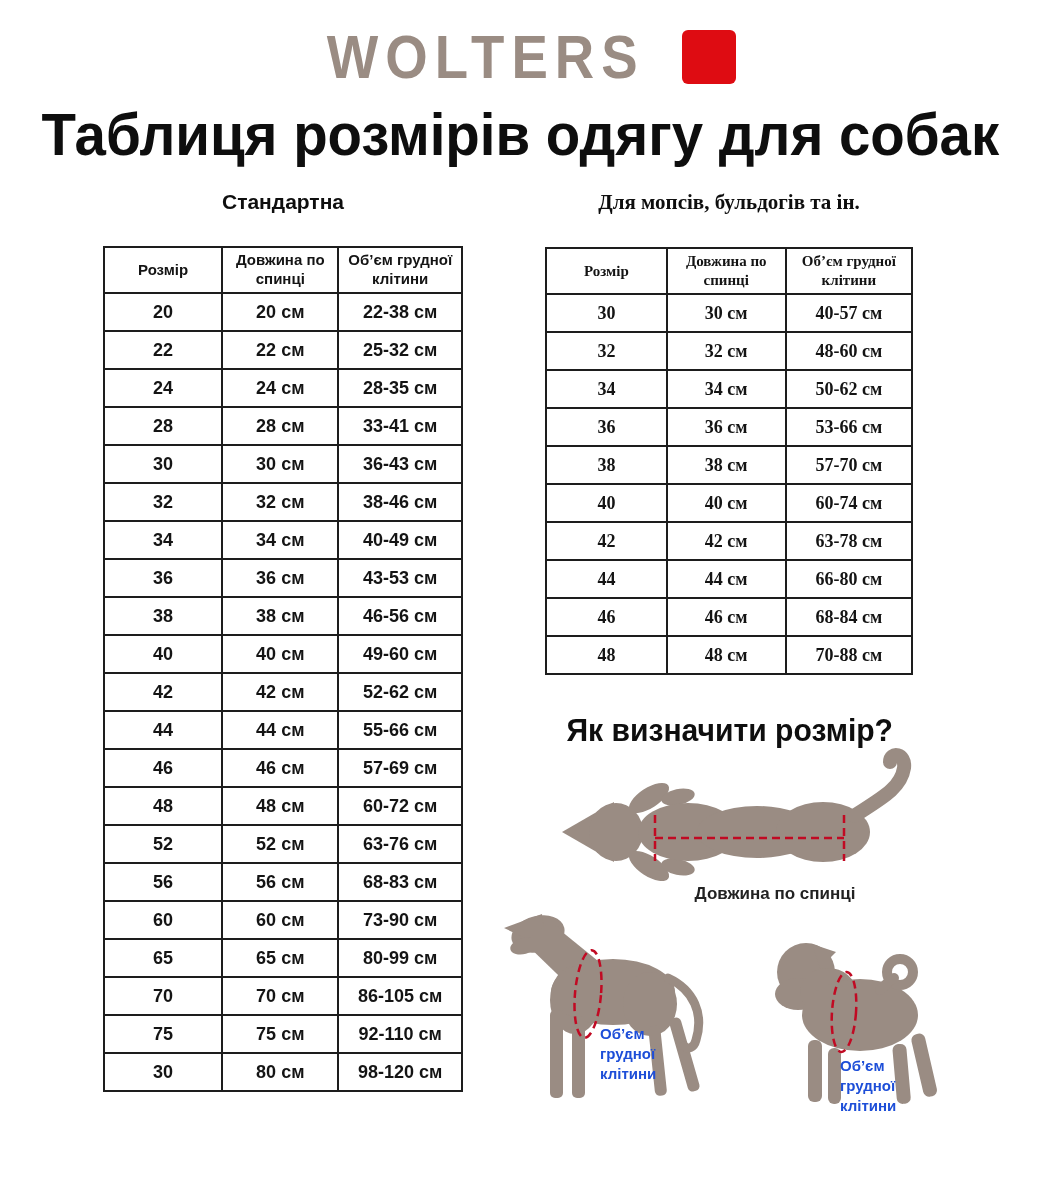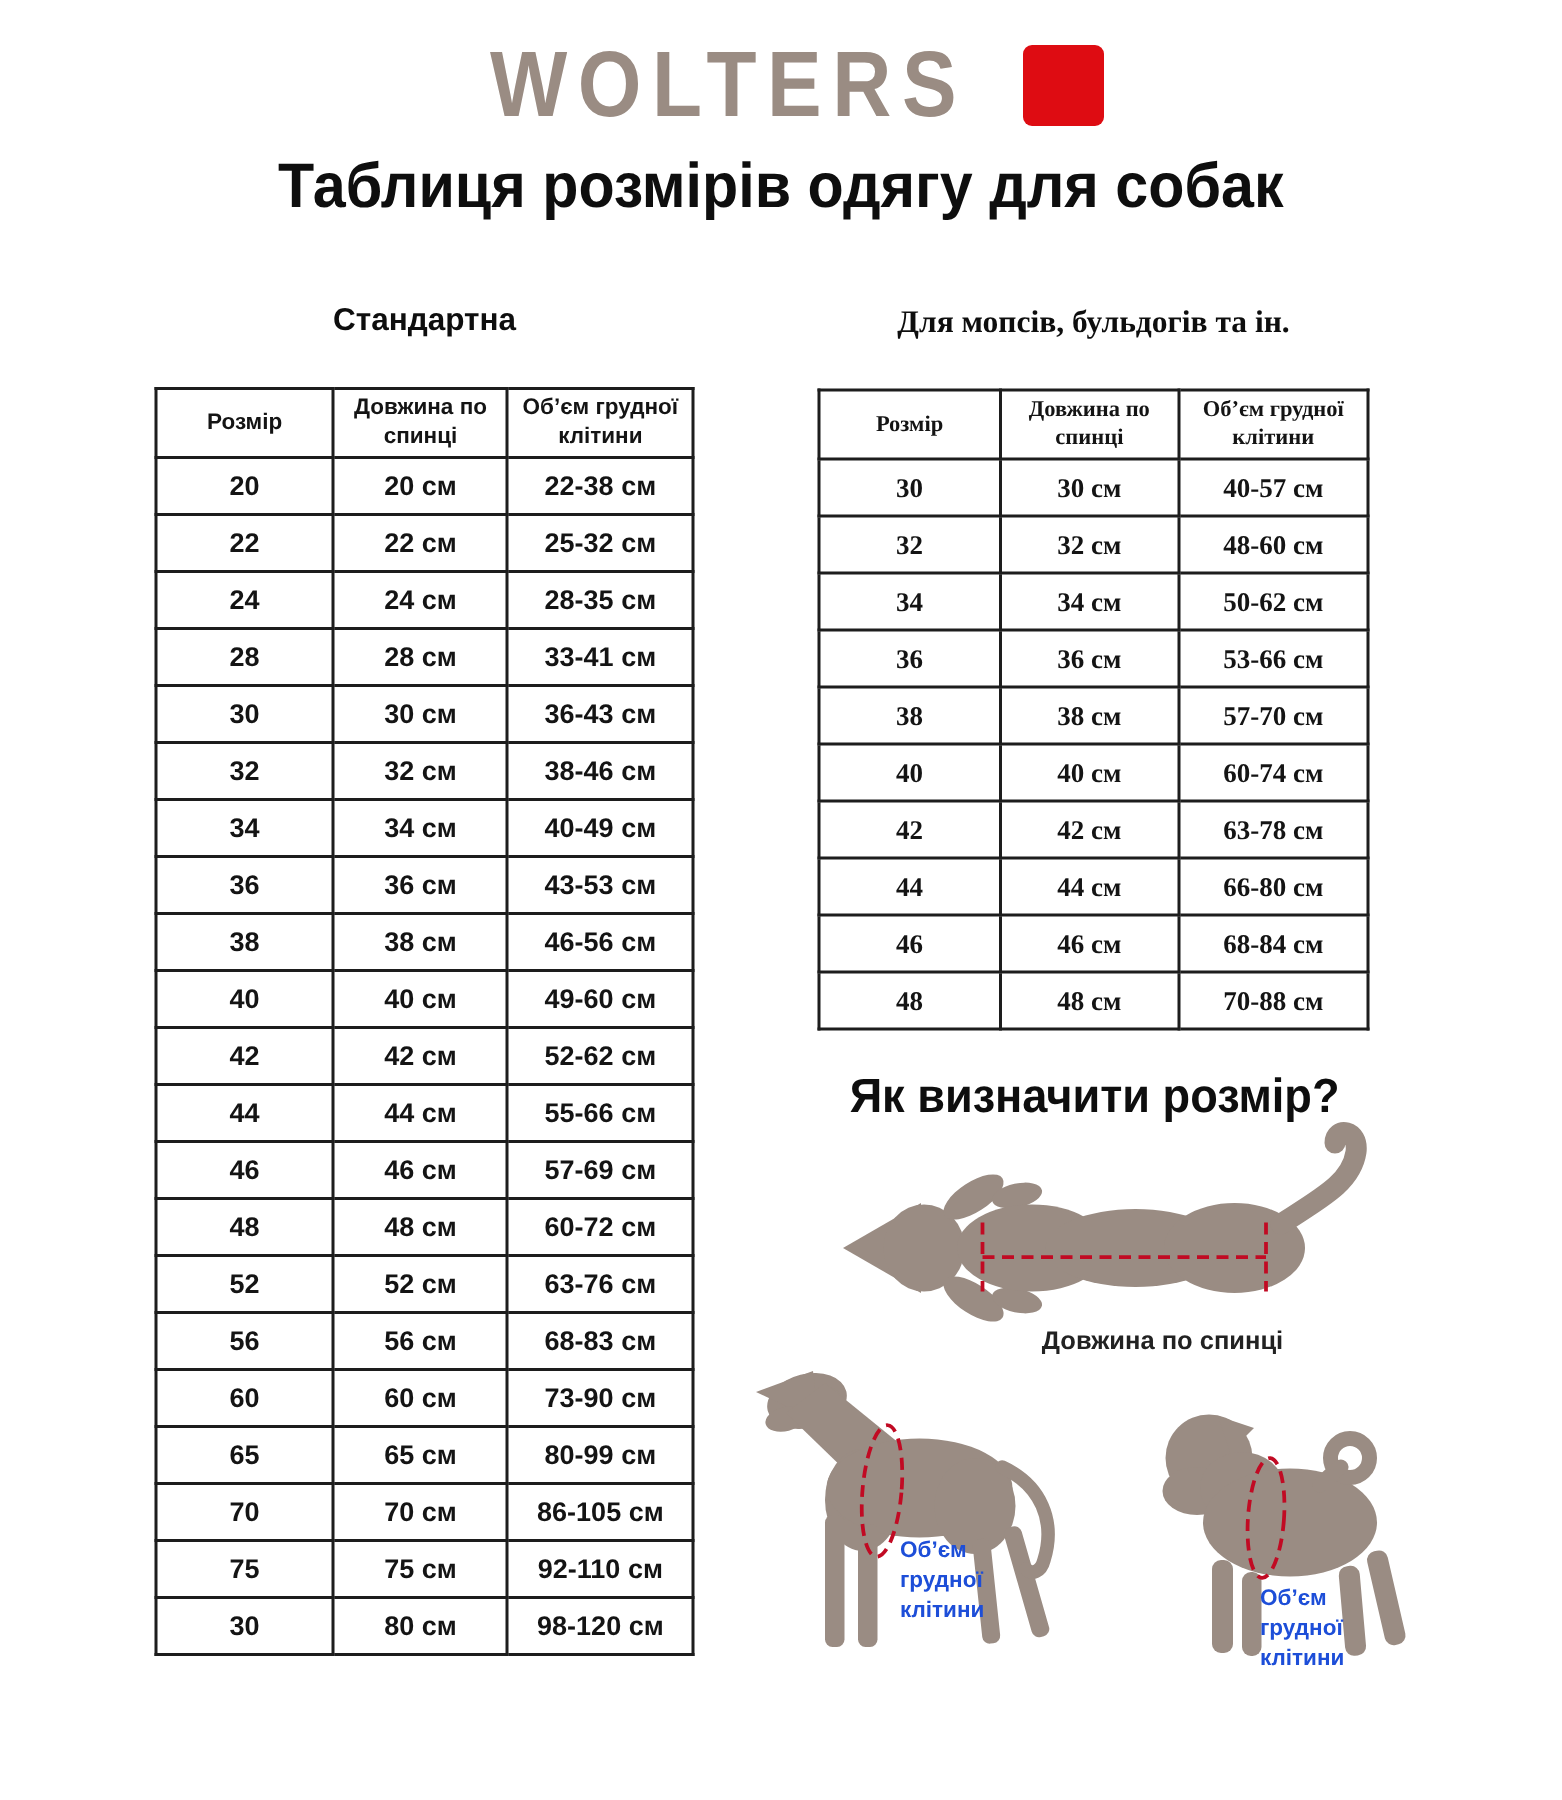--- a/index.html
+++ b/index.html
@@ -35,25 +35,25 @@
   }
   .logo-square{
     width:54px;height:54px;border-radius:6px;
     background:var(--brand-red);
     flex:0 0 auto;
   }
   
   .title{
     position:absolute;top:100px;left:0;width:100%;
     margin:0;text-align:center;
-    font-size:42px;font-weight:bold;color:#0e0e0e;
+    font-size:60px;font-weight:bold;color:#0e0e0e;
   }
   .title .condense{display:inline-block;transform:scaleX(0.94);transform-origin:center;}
   
-  .tbl{position:absolute;top:202px;}
+  .tbl{position:absolute;top:190px;}
   .tbl.standard{left:103px;width:360px;}
   .tbl.pugs{left:545px;width:368px;font-family:Liberation Serif, serif;}
   .caption{
     margin:0 0 13px 0;text-align:center;
     font-size:21px;font-weight:bold;color:#0e0e0e;
   }
   table{
     width:100%;border-collapse:collapse;table-layout:fixed;margin-top:32px;
   }
   th,td{

